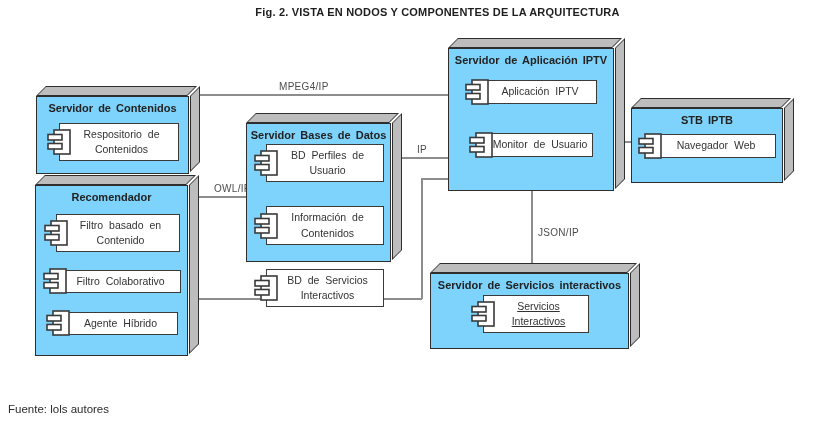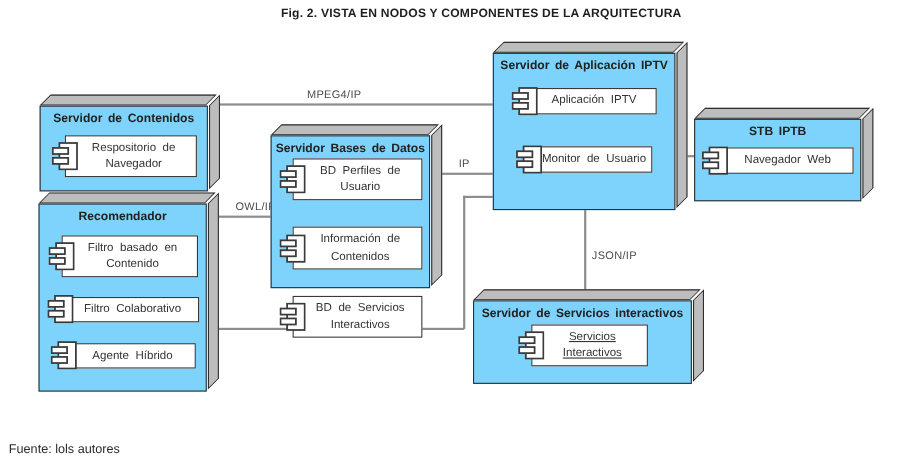--- a/index.html
+++ b/index.html
@@ -71,21 +71,21 @@
 
   <div class="node n-contenidos" style="left:36px;top:80px;width:153px;height:78px;margin-top:16px;">
     <div class="node-title">Servidor de Contenidos</div>
     <div class="comps">
       <div class="component">
         <svg class="comp-icon" width="24" height="26" viewBox="0 0 24 26">
           <rect x="7" y="1" width="16" height="24" fill="#fff" stroke="#3a3a3a" stroke-width="1.6"></rect>
           <rect x="1" y="5.5" width="14" height="5.5" fill="#fff" stroke="#3a3a3a" stroke-width="1.6"></rect>
           <rect x="1" y="14.5" width="14" height="5.5" fill="#fff" stroke="#3a3a3a" stroke-width="1.6"></rect>
         </svg>
-        <span class="comp-label w104">Respositorio de Navegador</span>
+        <span class="comp-label w104">Respositorio de Contenidos</span>
       </div>
     </div>
   </div>
 
   <div class="node n-recomendador" style="left:35px;top:185px;width:153px;height:171px;">
     <div class="node-title">Recomendador</div>
     <div class="comps">
       <div class="component">
         <svg class="comp-icon" width="24" height="26" viewBox="0 0 24 26">
           <rect x="7" y="1" width="16" height="24" fill="#fff" stroke="#3a3a3a" stroke-width="1.6"></rect>

